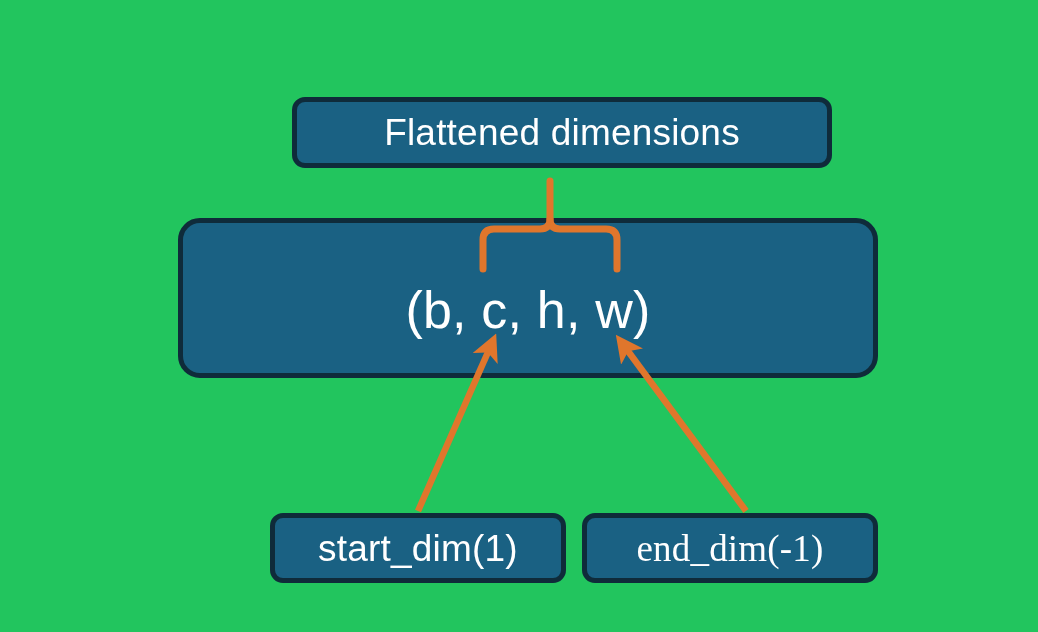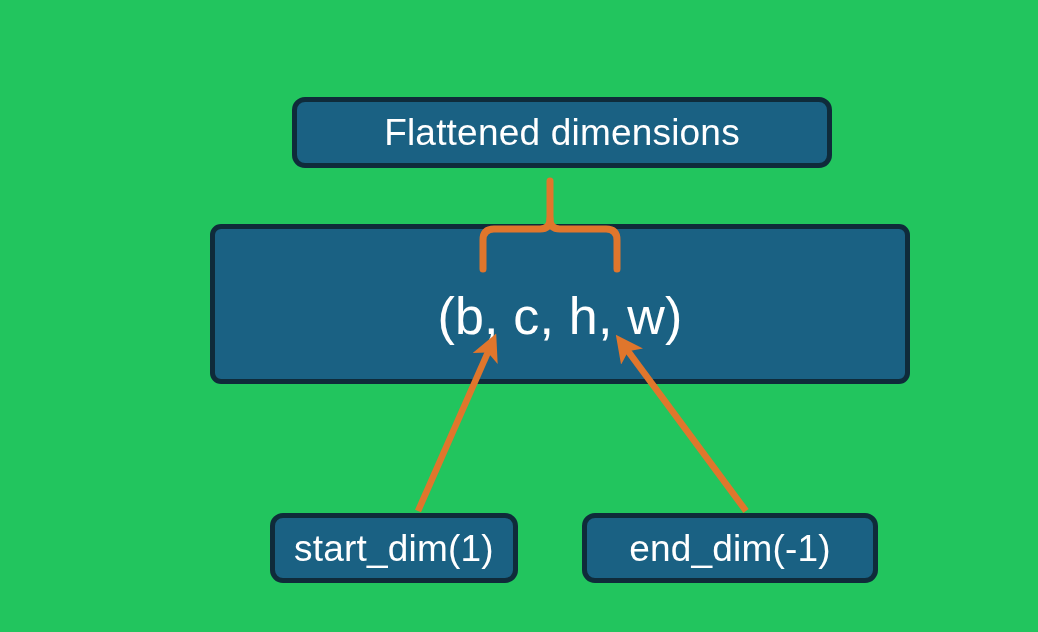--- a/index.html
+++ b/index.html
@@ -38,46 +38,46 @@
   #node-flattened {
     left: 292px;
     top: 97px;
     width: 540px;
     height: 71px;
     border-radius: 13px;
     font-size: 37px;
   }
   #node-shape {
     left: 178px;
-    top: 224px;
+    top: 218px;
     width: 700px;
     height: 160px;
-    border-radius: 11px;
+    border-radius: 22px;
     font-size: 52px;
-    margin-left: 32px;
   }
   #node-shape .shape-label {
     position: relative;
     top: 12px;
   }
   #node-start {
     left: 270px;
     top: 513px;
-    width: 248px;
+    width: 296px;
     height: 70px;
     border-radius: 13px;
     font-size: 37px;
   }
   #node-end {
     left: 582px;
     top: 513px;
     width: 296px;
     height: 70px;
     border-radius: 13px;
     font-size: 37px;
+    font-family: Liberation Serif, serif;
   }
   #overlay-connectors {
     position: absolute;
     left: 0;
     top: 0;
     width: 1038px;
     height: 632px;
     pointer-events: none;
   }
   #overlay-arrows {

